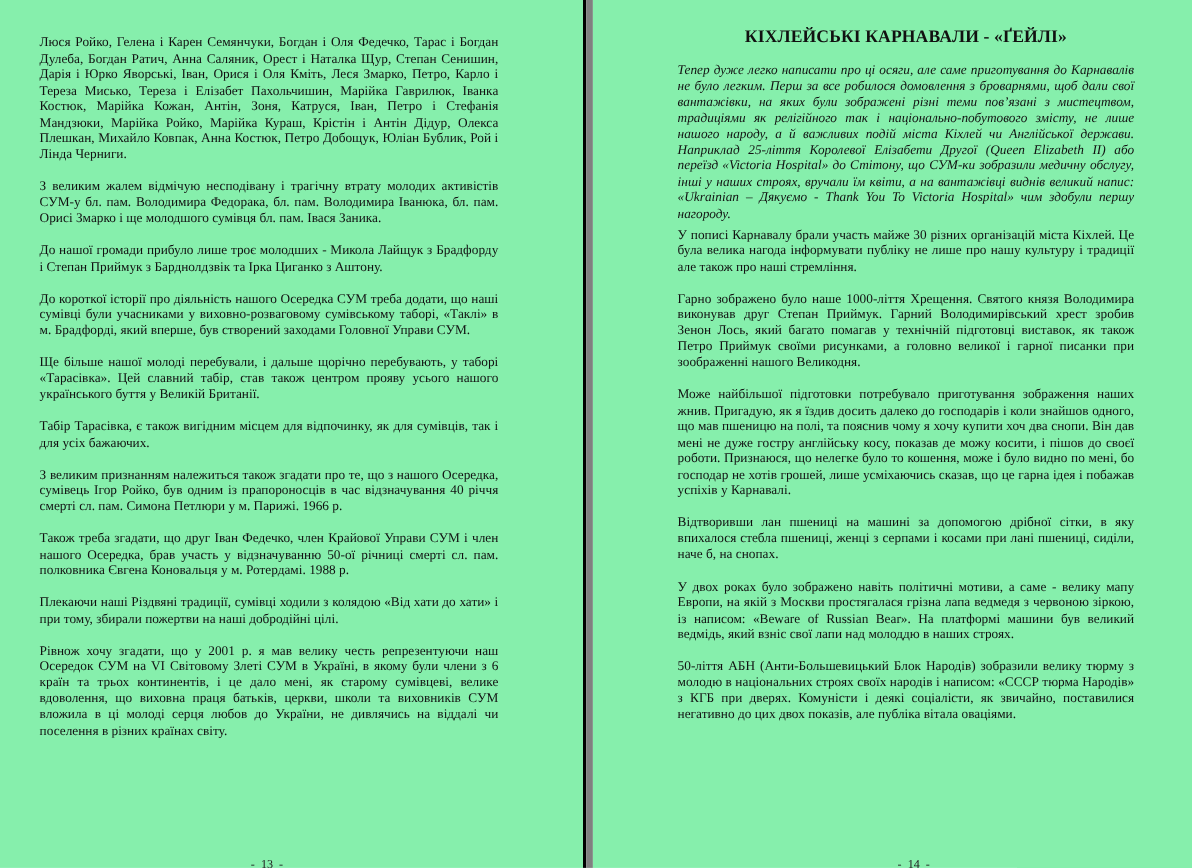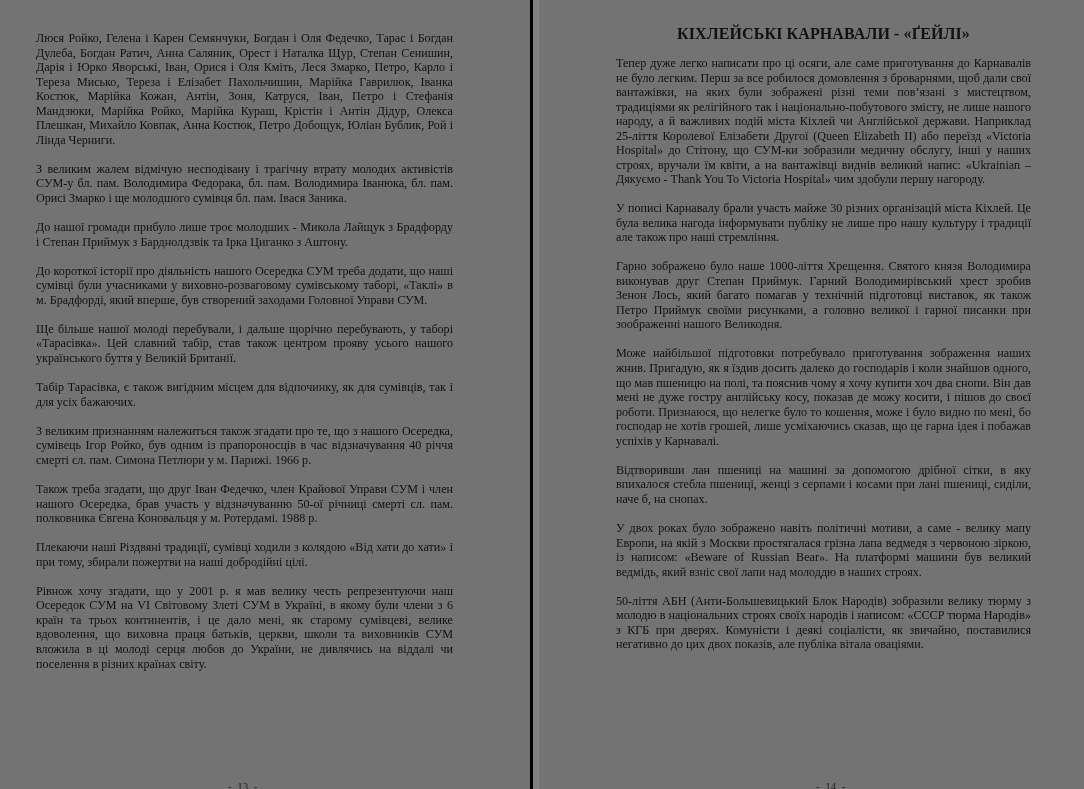--- a/index.html
+++ b/index.html
@@ -2,32 +2,32 @@
 <html><head>
 <meta charset="utf-8">
 <style>
   html, body { margin: 0; padding: 0; }
   body {
     width: 1084px; height: 789px; overflow: hidden; background: #ffffff;
     position: relative;
     font-family: "Liberation Serif", "DejaVu Serif", serif;
     color: #111111;
   }
-  .page { position: absolute; top: 0; height: 789px; background: #737373; }
+  .page { position: absolute; top: 0; height: 789px; background: #86efac; }
   .page-left { left: 0; width: 530px; }
   .page-right { left: 539px; width: 545px; }
   .divider-dark { position: absolute; left: 530px; top: 0; width: 3px; height: 789px; background: #000000; }
   .divider-gray { position: absolute; left: 533px; top: 0; width: 6px; height: 789px; background: #808080; }
 
   .col { position: absolute; font-size: 12.1px; line-height: 14.55px; text-align: justify; }
   .page-left .col { left: 36px; top: 31px; width: 417px; }
   .page-right .col { left: 77px; top: 27px; width: 415px; }
 
   .col p { margin: 0 0 14.55px 0; }
-  .col p.tight { margin-bottom: 14px; }
+  .col p.tight { margin-bottom: 4px; font-style: italic; }
   .heading {
     font-weight: bold; font-size: 16px; margin: 0 0 14.5px 0; letter-spacing: 0.1px;
     text-align: center;
   }
   .footer {
     position: absolute; top: 752px; font-size: 11px; line-height: 12px;
     color: #222222; white-space: pre; margin-top: 28px;
   }
   .page-left .footer { left: 228px; }
   .page-right .footer { left: 277px; }

